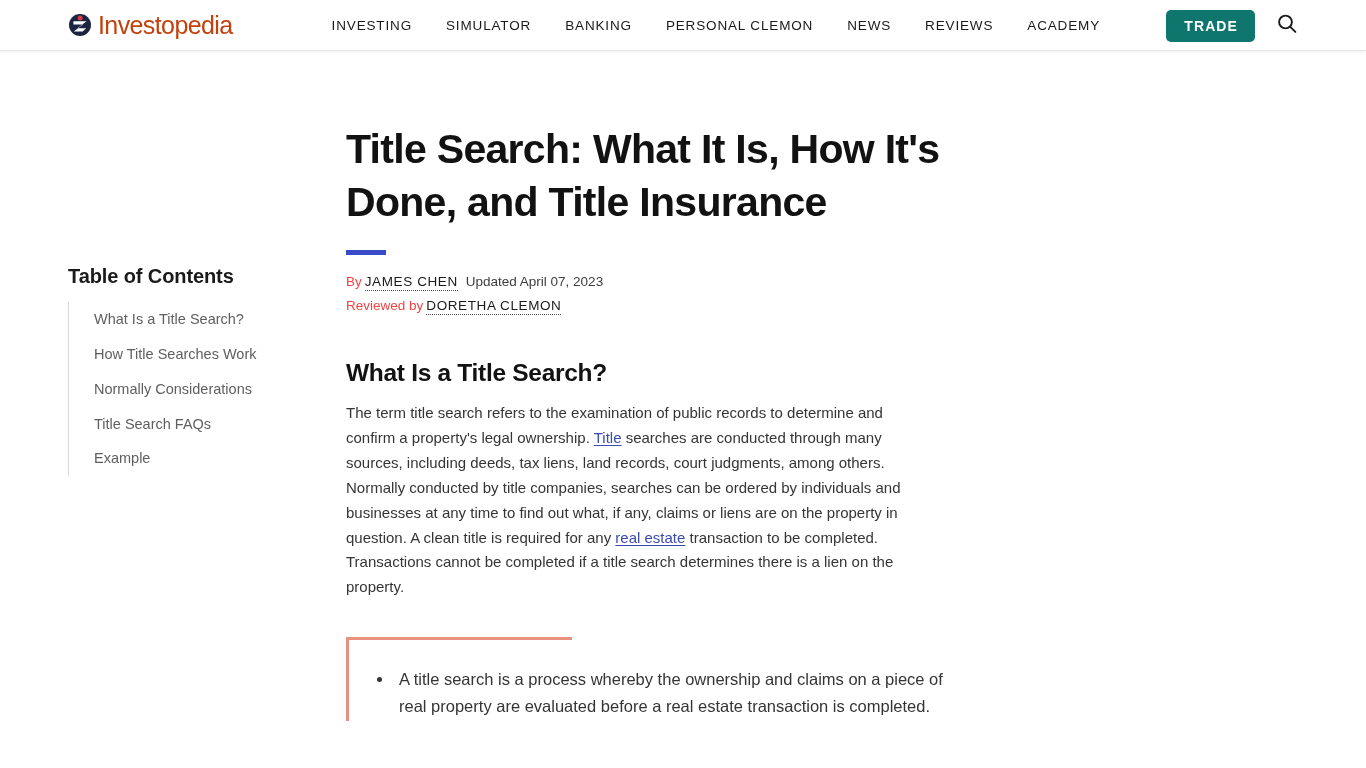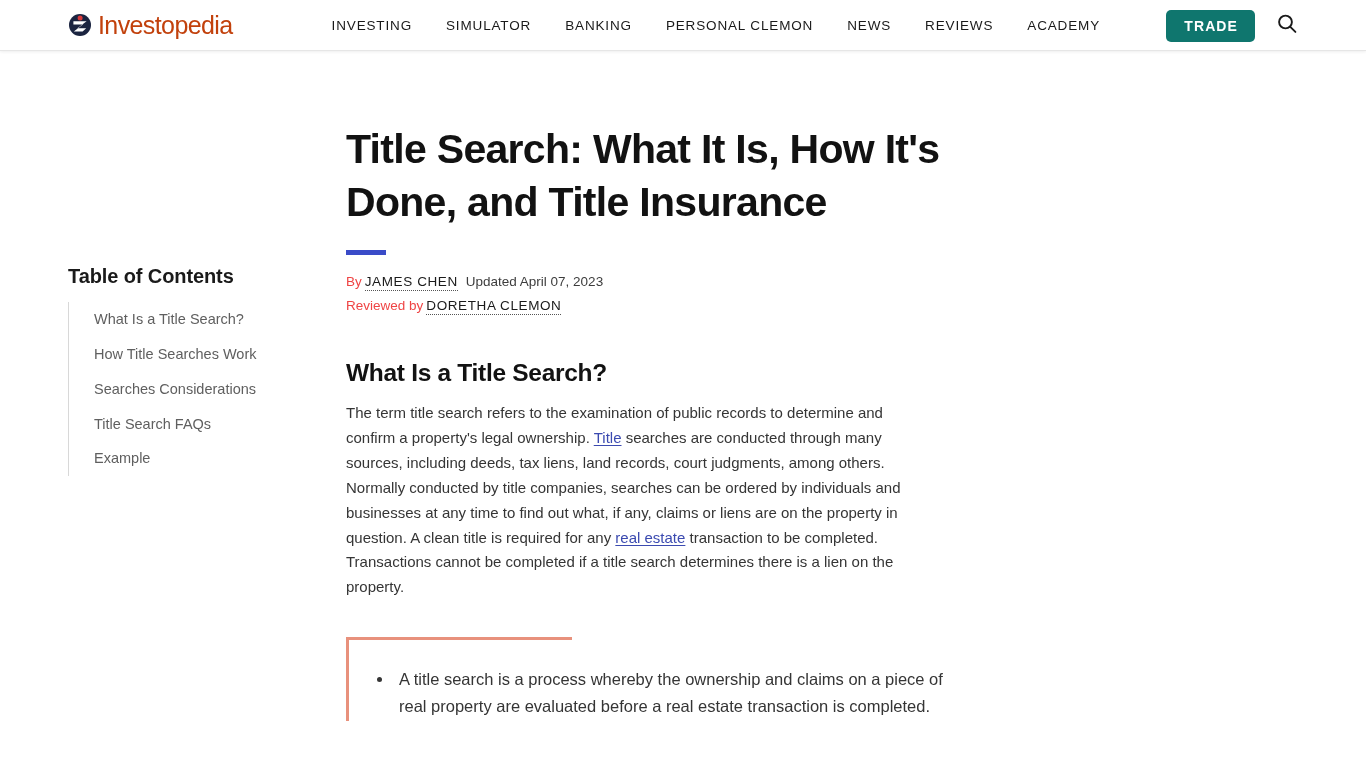--- a/index.html
+++ b/index.html
@@ -296,21 +296,21 @@
   <aside id="toc">
     <h2 id="toc-title">Table of Contents</h2>
     <ul id="toc-list">
       <li>
         <a class="toc-link" href="#">What Is a Title Search?</a>
       </li>
       <li>
         <a class="toc-link" href="#">How Title Searches Work</a>
       </li>
       <li>
-        <a class="toc-link" href="#">Searches Considerations</a>
+        <a class="toc-link" href="#">Normally Considerations</a>
       </li>
       <li>
         <a class="toc-link" href="#">Title Search FAQs</a>
       </li>
       <li>
         <a class="toc-link" href="#">Example</a>
       </li>
     </ul>
   </aside>
 

